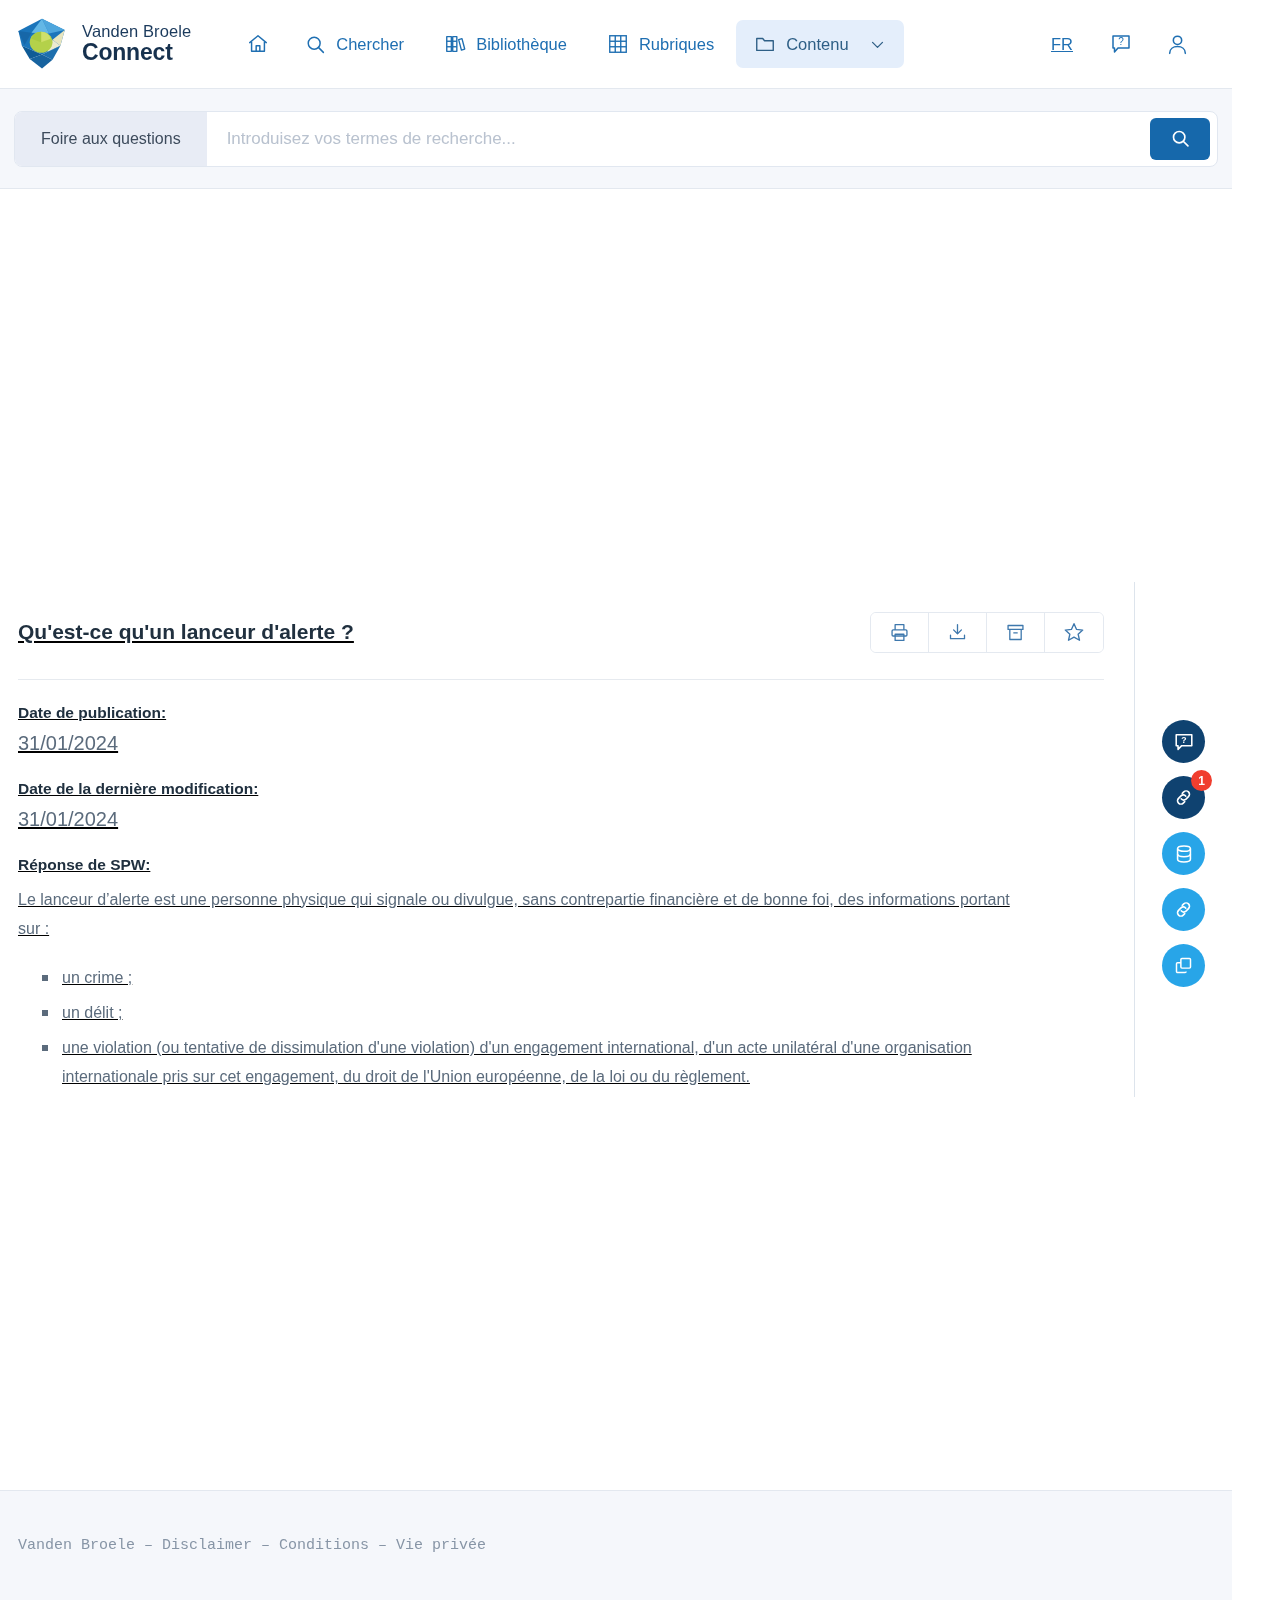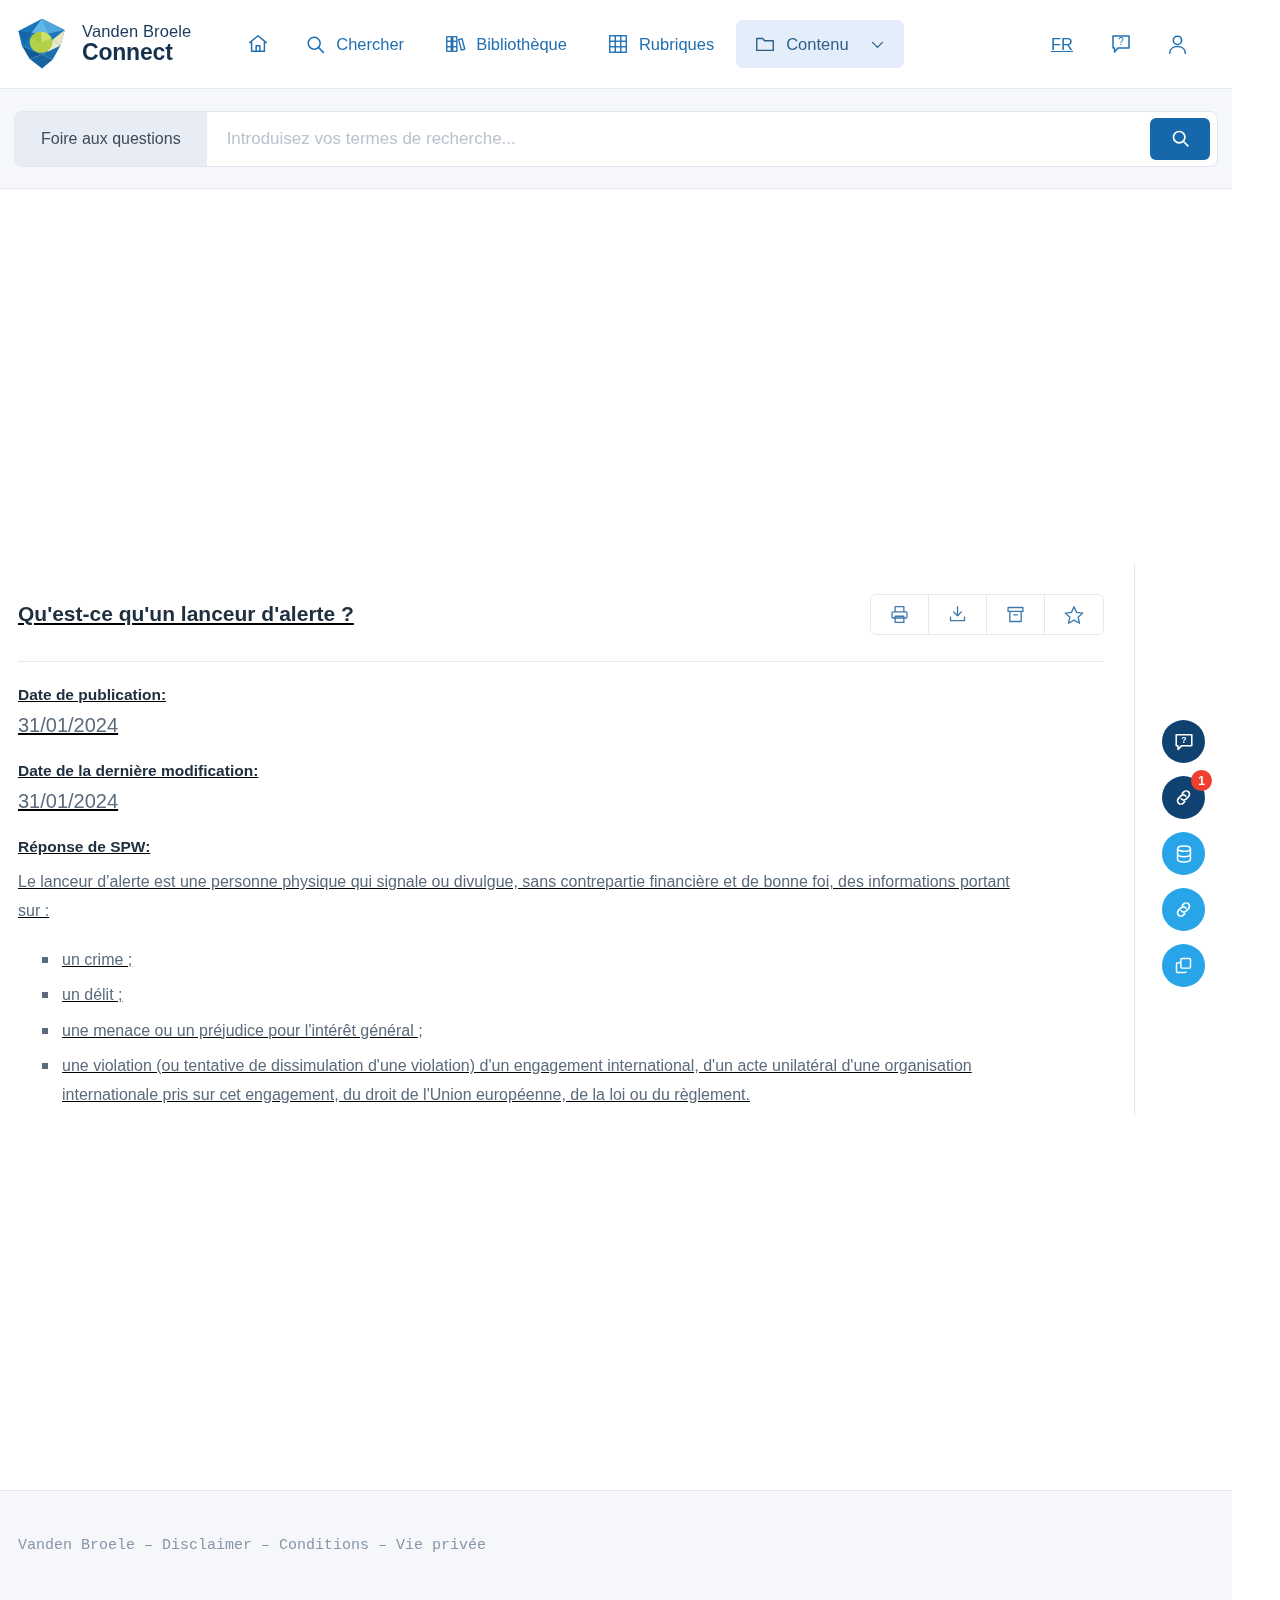--- a/index.html
+++ b/index.html
@@ -460,21 +460,20 @@
 
         <div class="field-label">Date de la dernière modification:</div>
         <div class="field-value">31/01/2024</div>
 
         <div class="answer-label">Réponse de SPW:</div>
         <div class="answer-text">Le lanceur d’alerte est une personne physique qui signale ou divulgue, sans contrepartie financière et de bonne foi, des informations portant sur :</div>
 
         <ul class="answer-list">
           <li>un crime ;</li>
           <li>un délit ;</li>
-          <li>une menace ou un préjudice pour l'intérêt général ;</li>
           <li>une violation (ou tentative de dissimulation d'une violation) d'un engagement international, d'un acte unilatéral d'une organisation internationale pris sur cet engagement, du droit de l'Union européenne, de la loi ou du règlement.</li>
         </ul>
       </div>
     </div>
 
     <div class="rail">
 
       <div class="rail-btn dark">
         <svg width="22" height="22" viewBox="0 0 24 24" fill="none" stroke="#ffffff" stroke-width="1.7" stroke-linejoin="round">
           <path d="M3.5 4h17v12H9.5L5.5 20v-4h-2z"></path>

